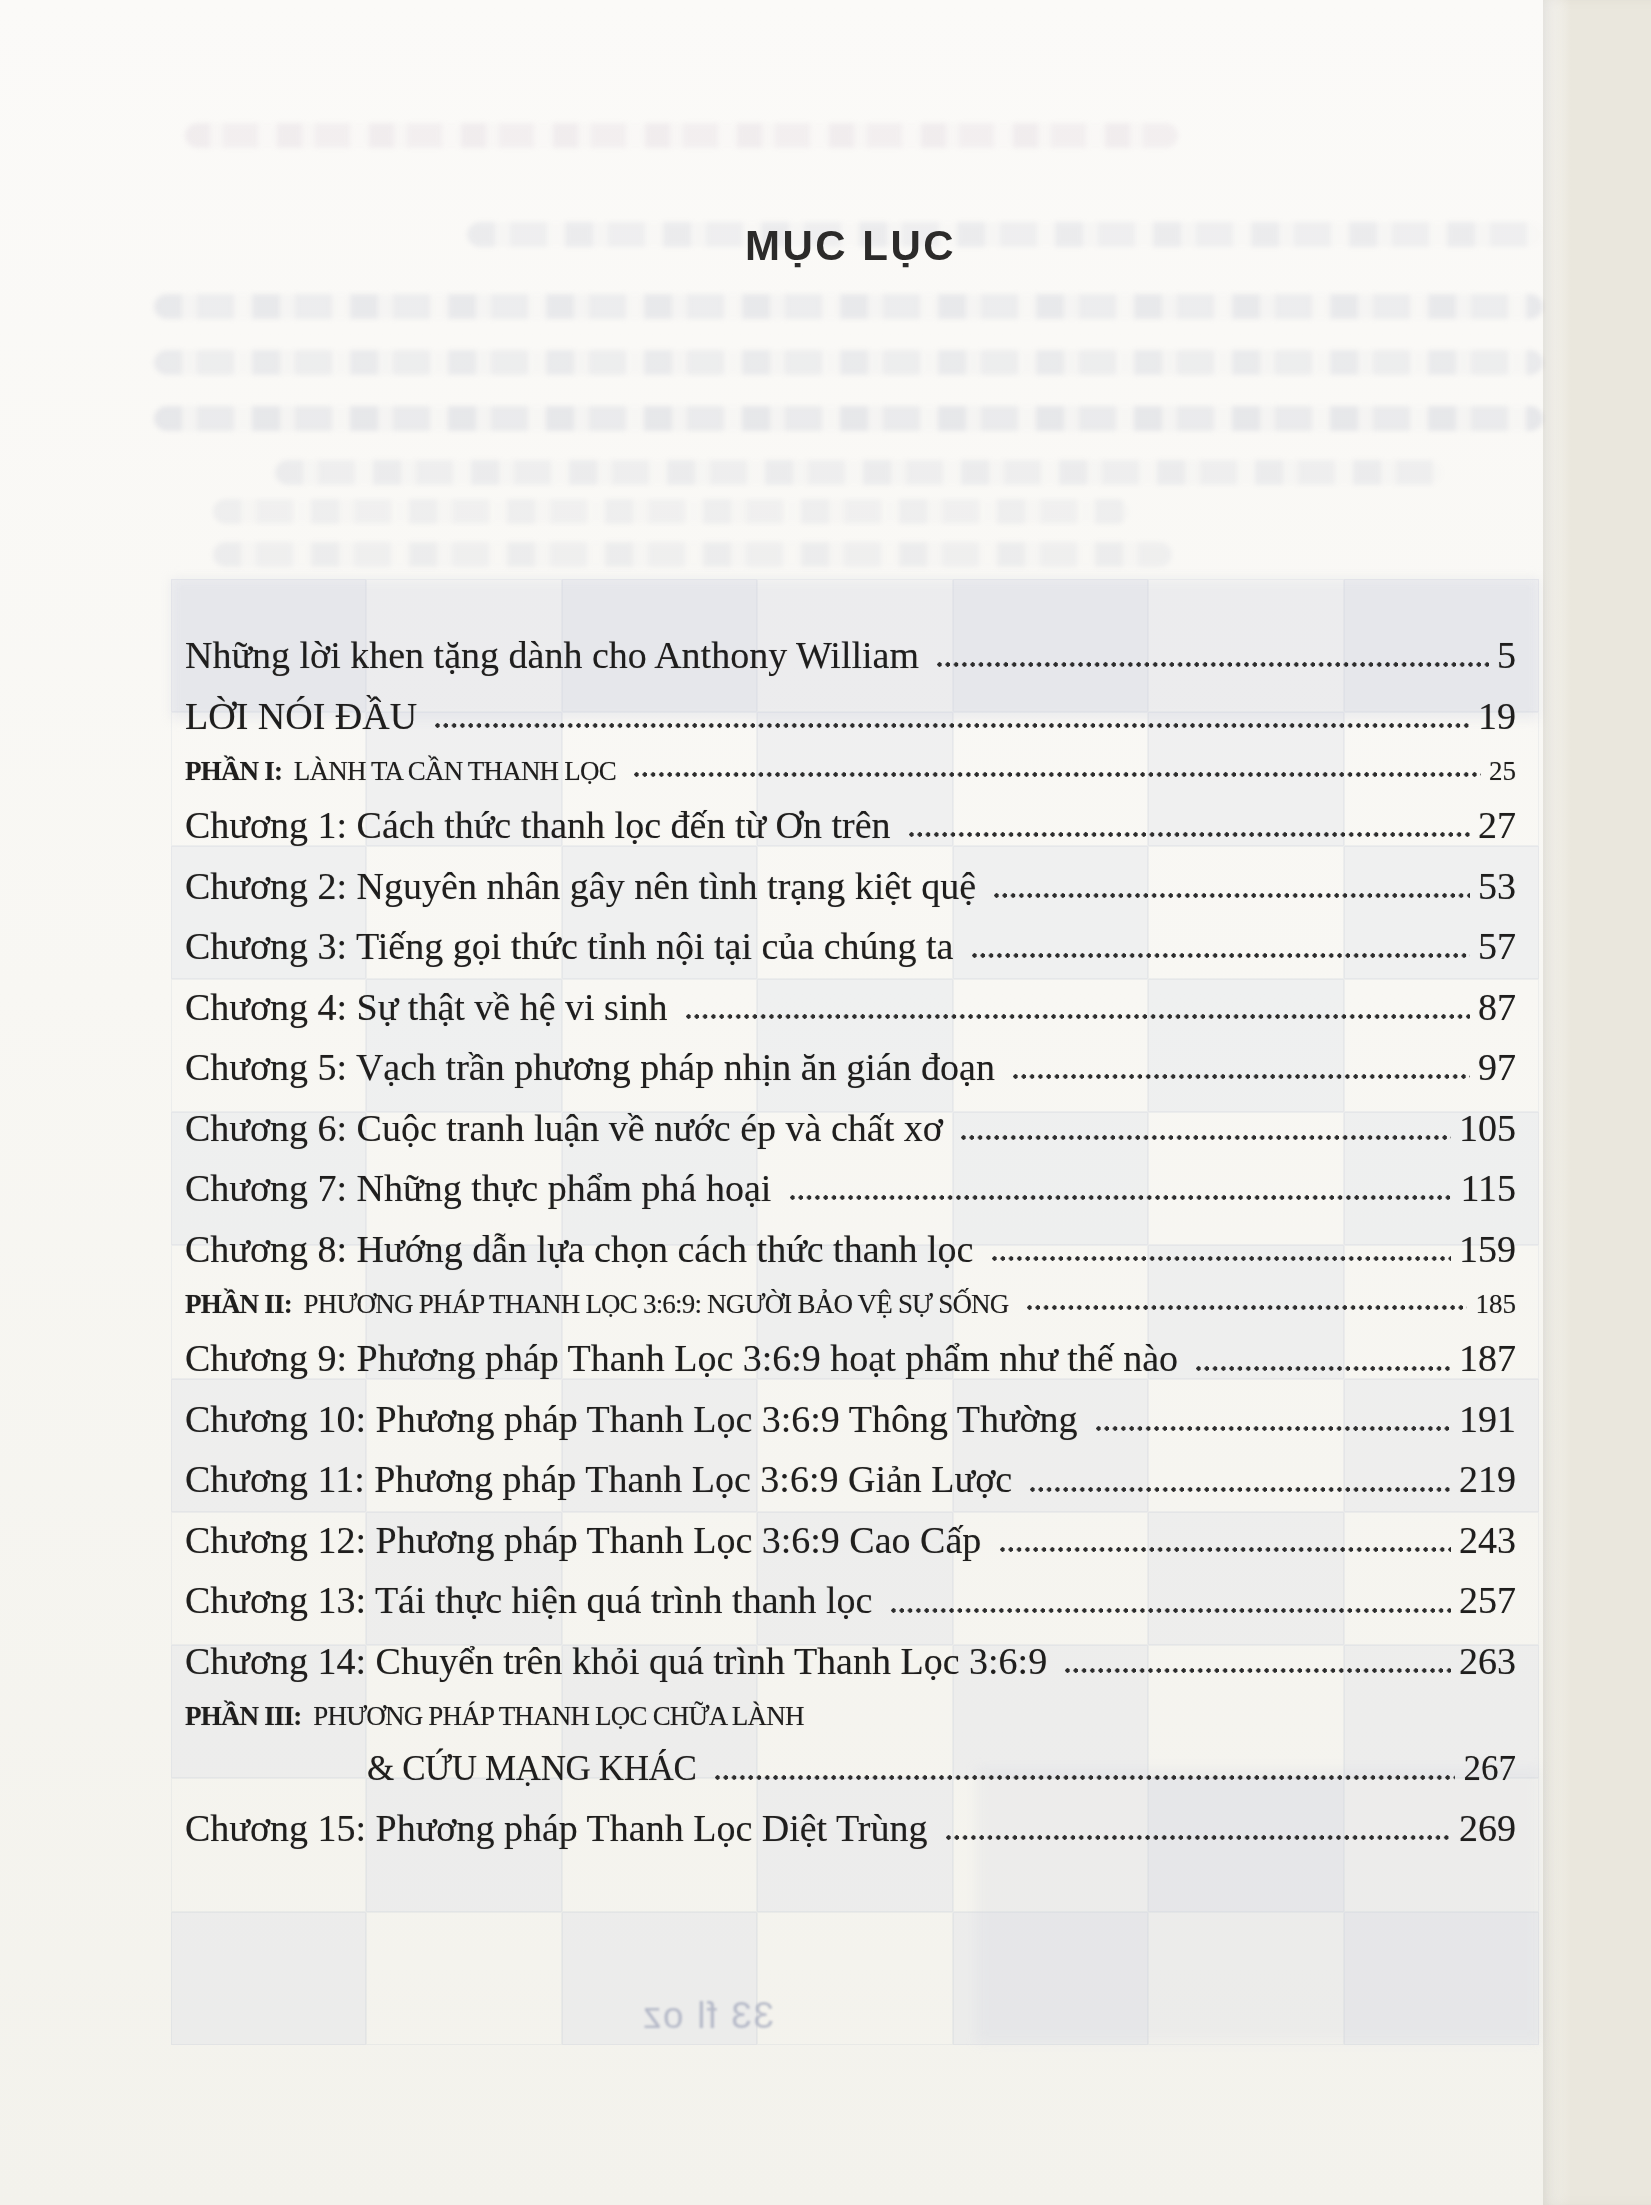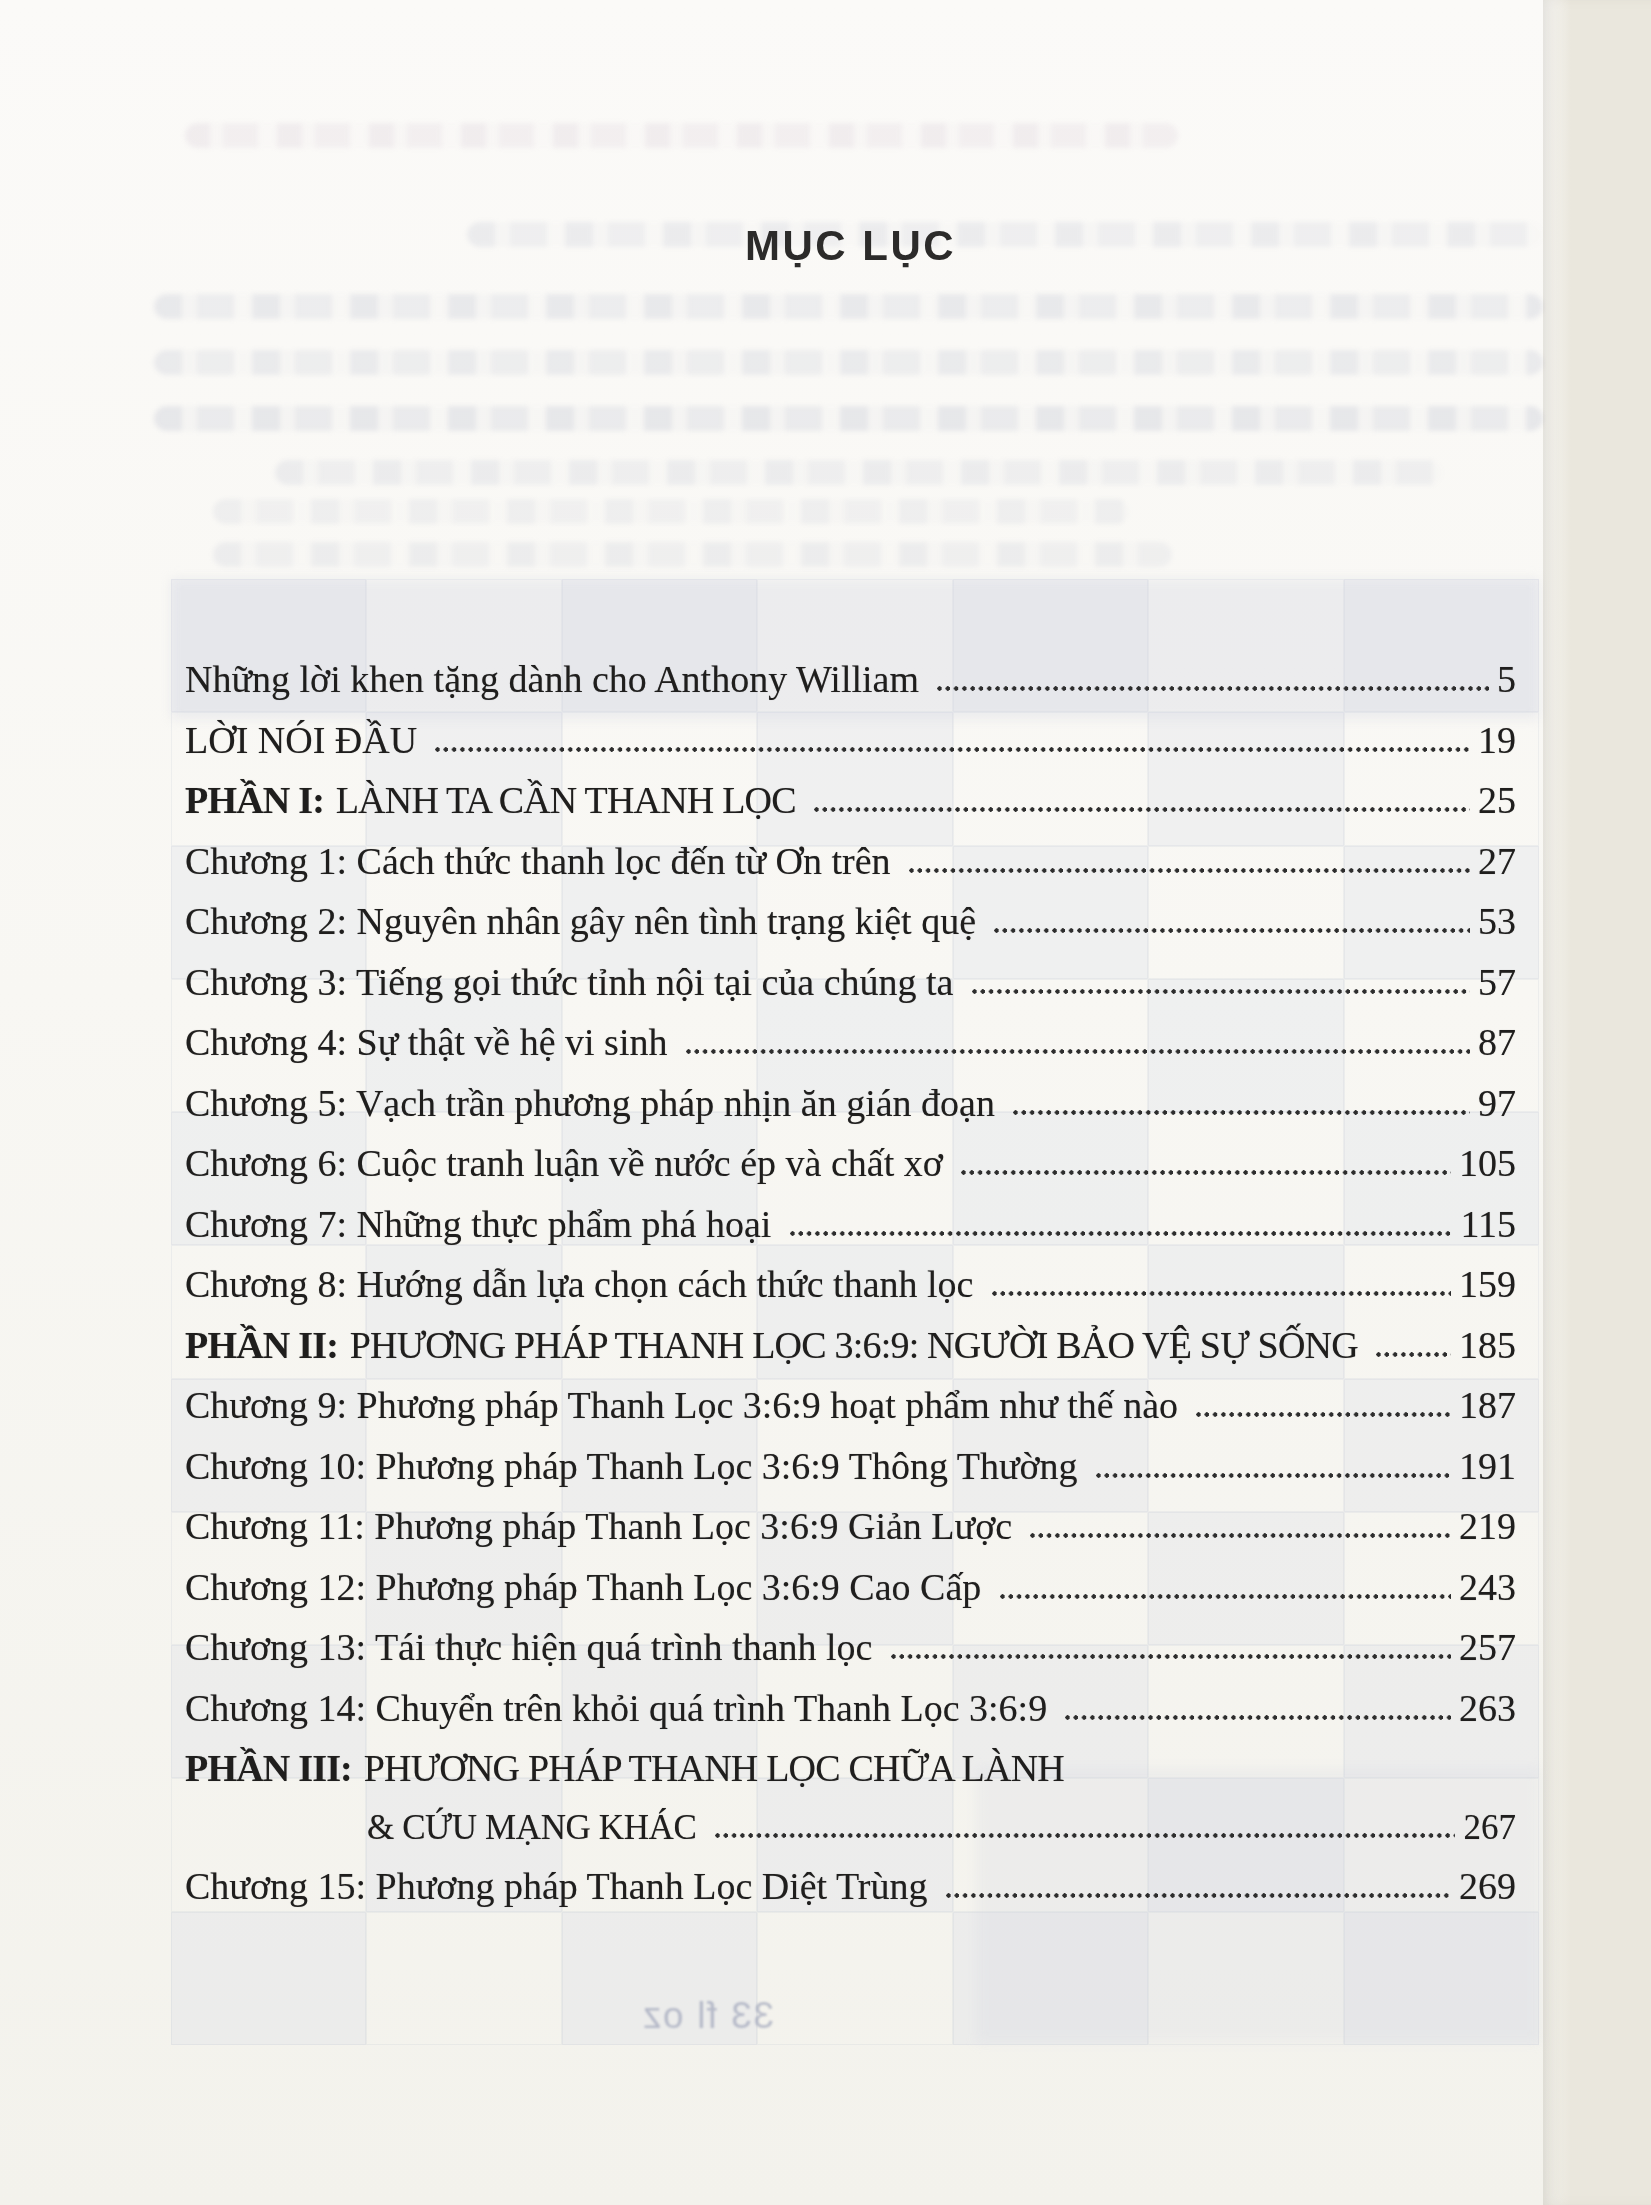--- a/index.html
+++ b/index.html
@@ -54,42 +54,42 @@
     color:rgba(146,154,178,0.60);transform:scaleX(-1);filter:blur(1.3px);
     white-space:nowrap;
   }
   
   .title{
     position:absolute;left:185px;top:222px;width:1331px;margin:0;
     text-align:center;
     font-family:"Liberation Sans", sans-serif;font-weight:700;
     font-size:42px;letter-spacing:2.5px;color:#2c2b2a;
   }
-  .toc{position:absolute;left:185px;top:660px;width:1331px;z-index:2;}
+  .toc{position:absolute;left:185px;top:636px;width:1331px;z-index:2;}
   .row{
     display:flex;align-items:baseline;
     font-size:38px;line-height:1.04;color:var(--ink);
     margin-bottom:21px;
   }
   .row-prefix{
     font-weight:700;margin-right:11.7px;white-space:nowrap;
     text-shadow:0 0 0.8px rgba(25,25,25,0.40);
   }
   .row-text{
     white-space:nowrap;
     text-shadow:0 0 0.8px rgba(25,25,25,0.40);
   }
   .row-leader{
     flex:1 1 auto;min-width:22px;height:5px;
     align-self:flex-end;margin:0 8.3px 8.3px 18.3px;
     background-image:radial-gradient(circle at 2.5px 2.5px,#2d2d2d 2px,rgba(0,0,0,0) 2.4px);
     background-size:8.3px 5px;background-repeat:repeat-x;background-position:left bottom;
   }
   .row-page{text-shadow:0 0 0.8px rgba(25,25,25,0.40);white-space:nowrap;}
-  .kind-part,.kind-part-nopage{margin-top:18.3px;font-size:38px;}
+  .kind-part,.kind-part-nopage{margin-top:18.3px;font-size:27px;}
   .kind-part .row-text,.kind-part-nopage .row-text,
   .kind-part .row-prefix,.kind-part-nopage .row-prefix{letter-spacing:-0.8px;}
   .kind-part-cont{font-size:35px;padding-left:182px;}
   .kind-part-cont .row-text{letter-spacing:-0.4px;}
 </style>
 </head>
 <body>
 
 <div class="page">
 

